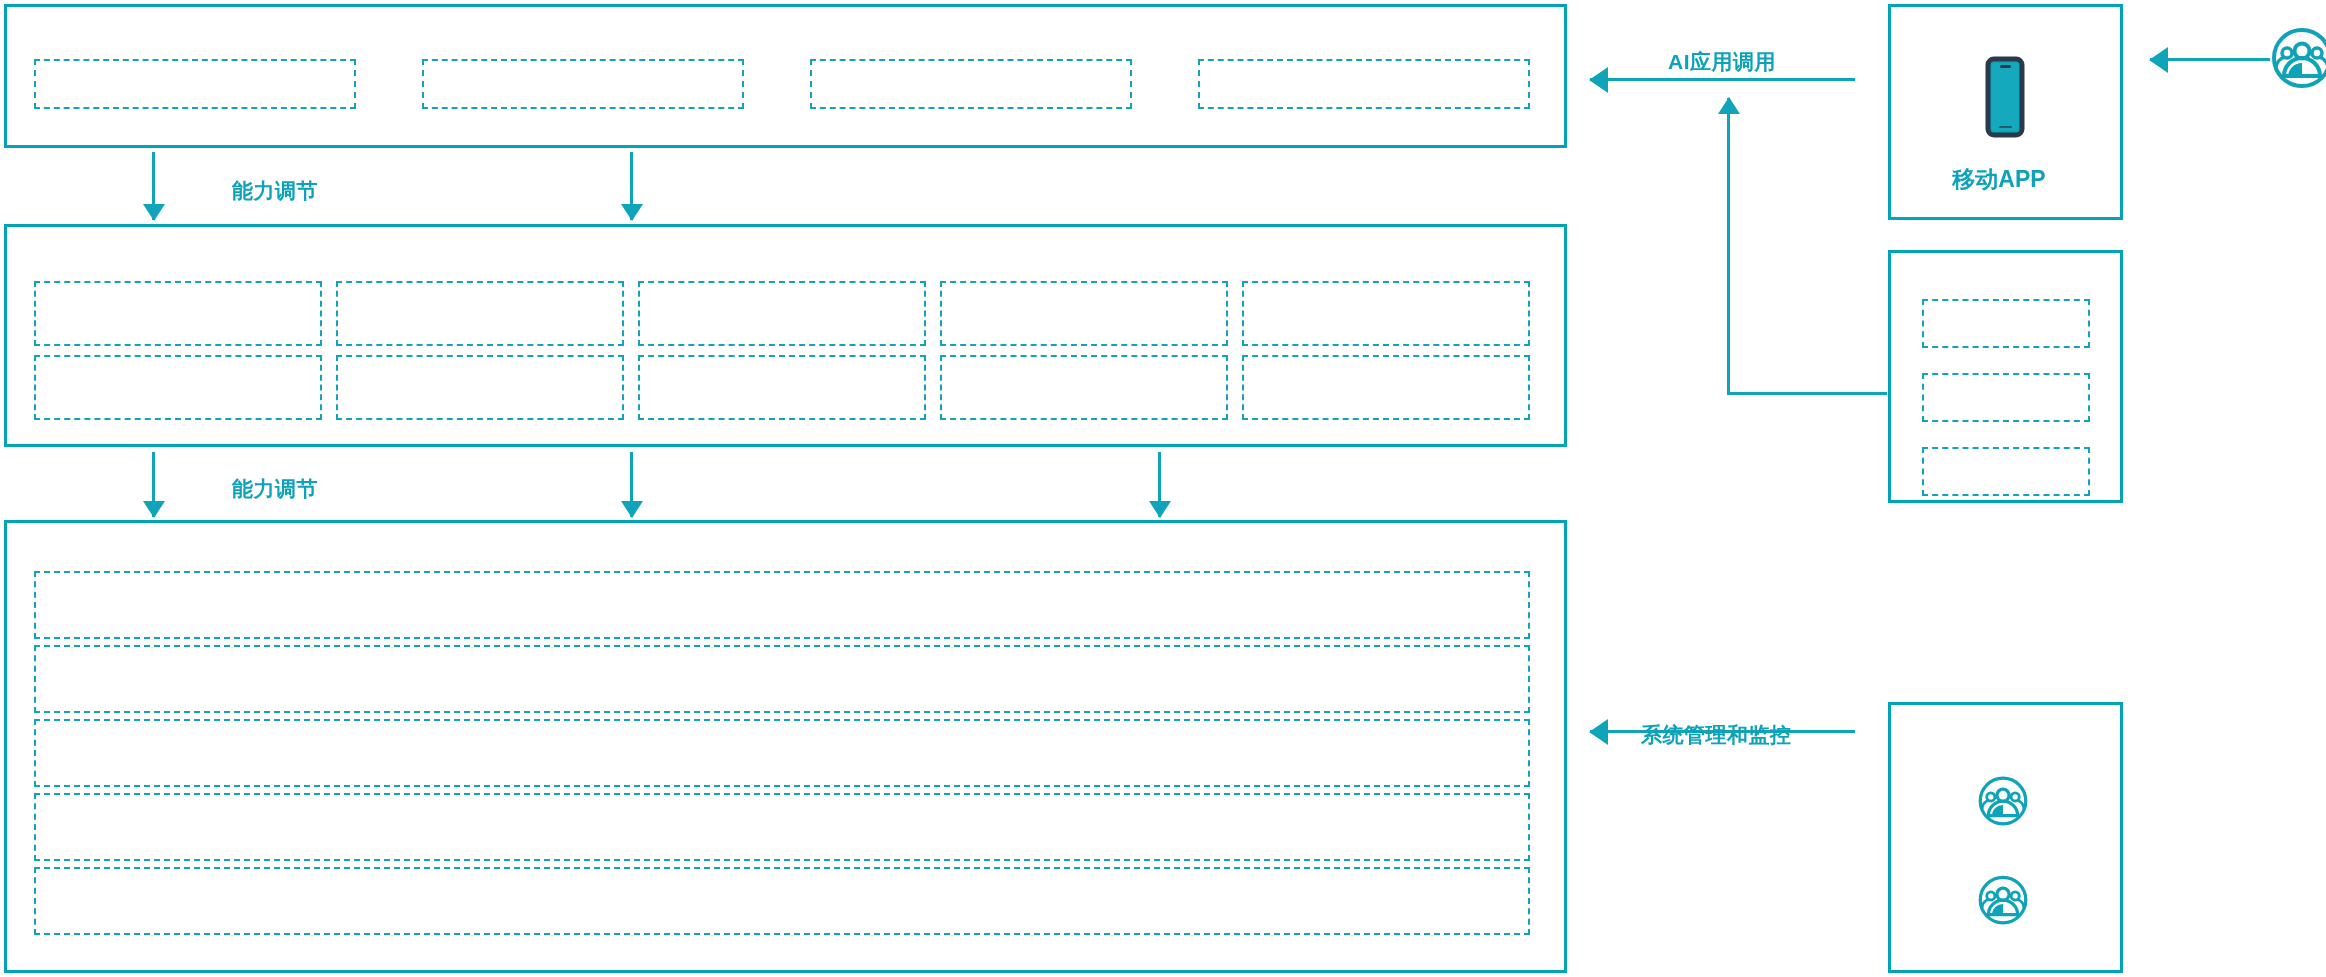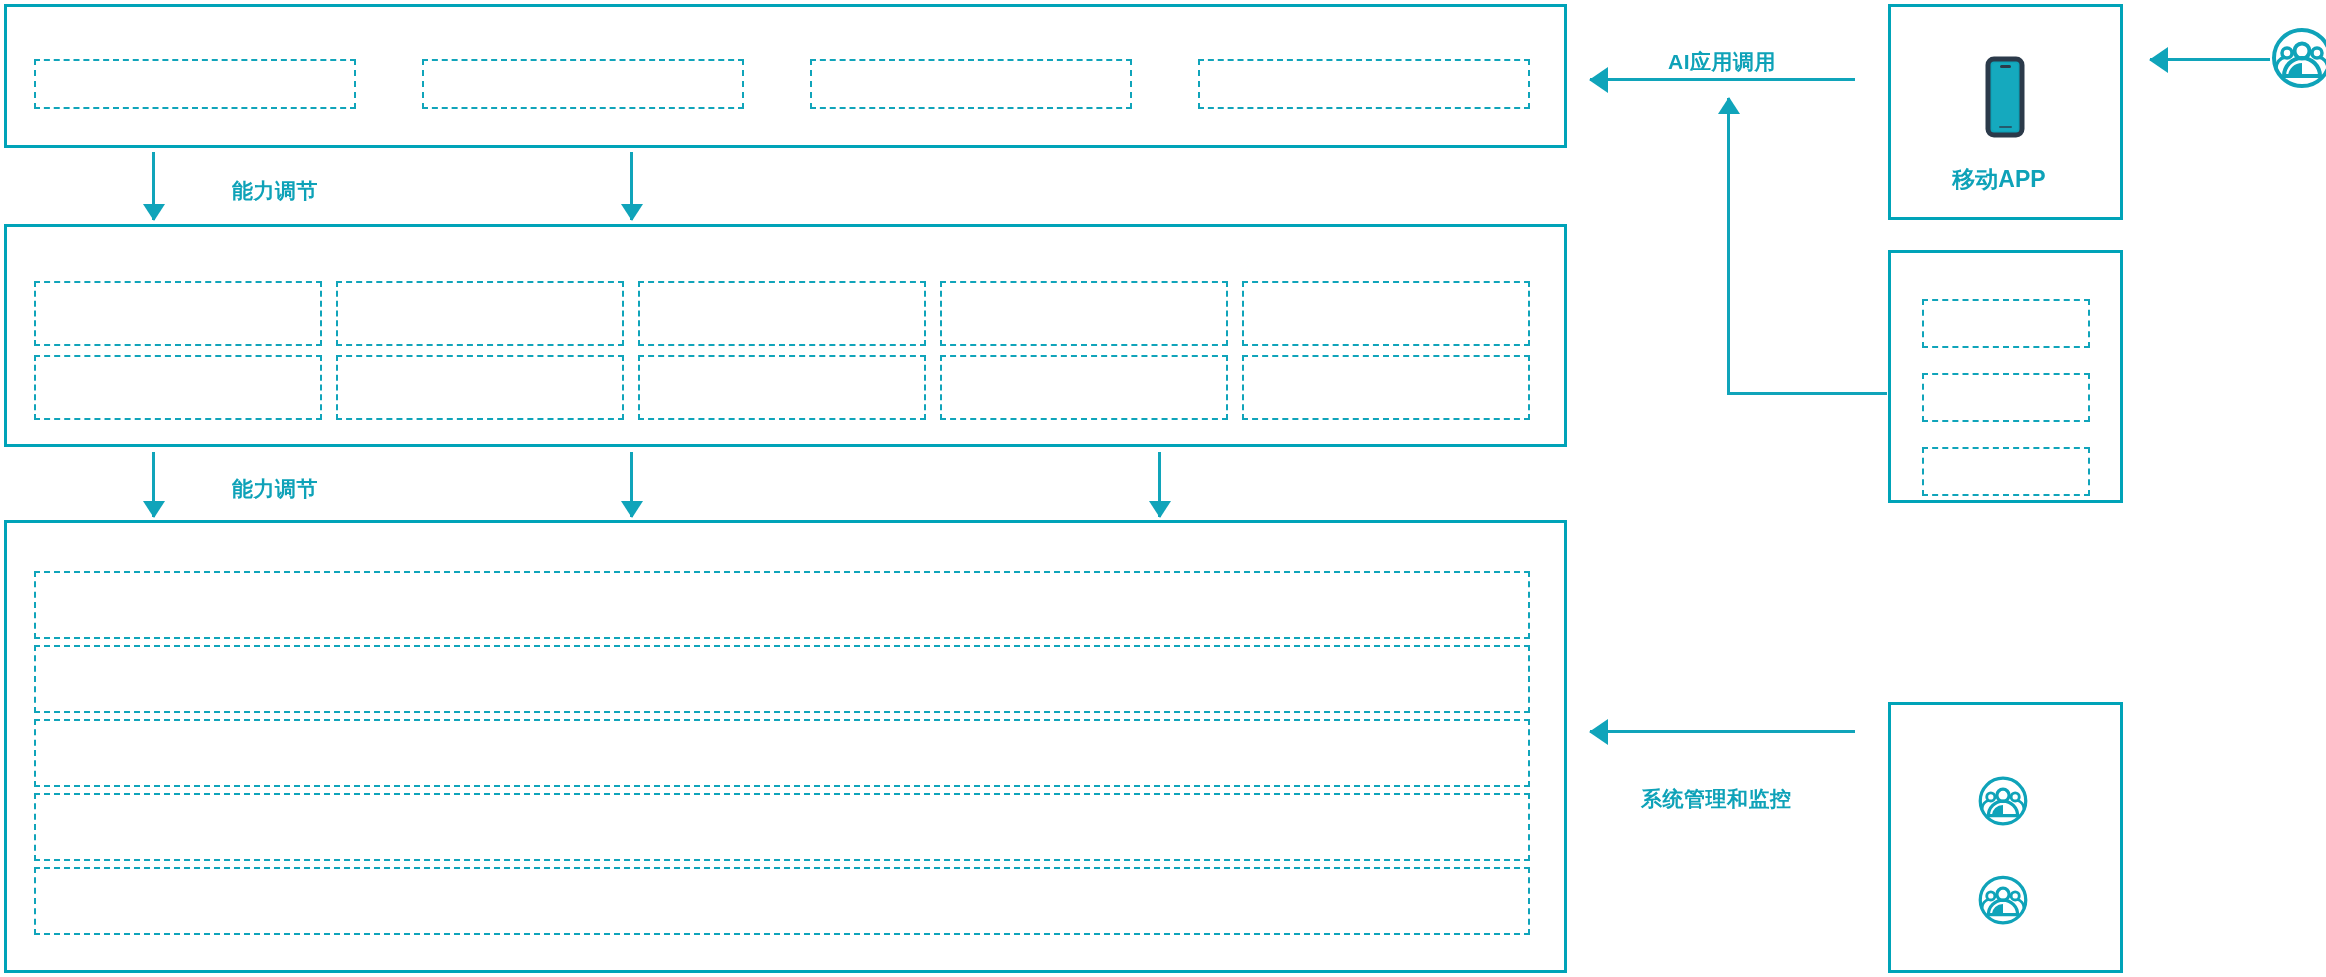--- a/index.html
+++ b/index.html
@@ -231,21 +231,21 @@
     <span></span>
   </div>
   <div class="dashed-box" style="left:1922px; top:373px; width:168px; height:49px;">
     <span></span>
   </div>
   <div class="dashed-box" style="left:1922px; top:447px; width:168px; height:49px;">
     <span></span>
   </div>
 
   <div class="arrow-left" style="left:1590px; top:730px; width:265px;"></div>
-  <div class="label" style="left:1641px; top:785px;">系统管理和监控</div>
+  <div class="label" style="left:1641px; top:721px;">系统管理和监控</div>
 
   <div class="panel" style="left:1888px; top:702px; width:235px; height:271px;">
   </div>
   <div class="icon-wrap" style="left:1977px; top:775px; width:52px; height:52px;">
     <svg width="52" height="52" viewBox="0 0 64 64">
       <circle cx="32" cy="32" r="28" fill="none" stroke="#0FA3B9" stroke-width="4"></circle>
       <circle cx="32" cy="25" r="7.5" fill="none" stroke="#0FA3B9" stroke-width="4"></circle>
       <circle cx="17" cy="27" r="5" fill="none" stroke="#0FA3B9" stroke-width="3.5"></circle>
       <circle cx="47" cy="27" r="5" fill="none" stroke="#0FA3B9" stroke-width="3.5"></circle>
       <path d="M14 50 a18 18 0 0 1 36 0 z" fill="none" stroke="#0FA3B9" stroke-width="4"></path>

